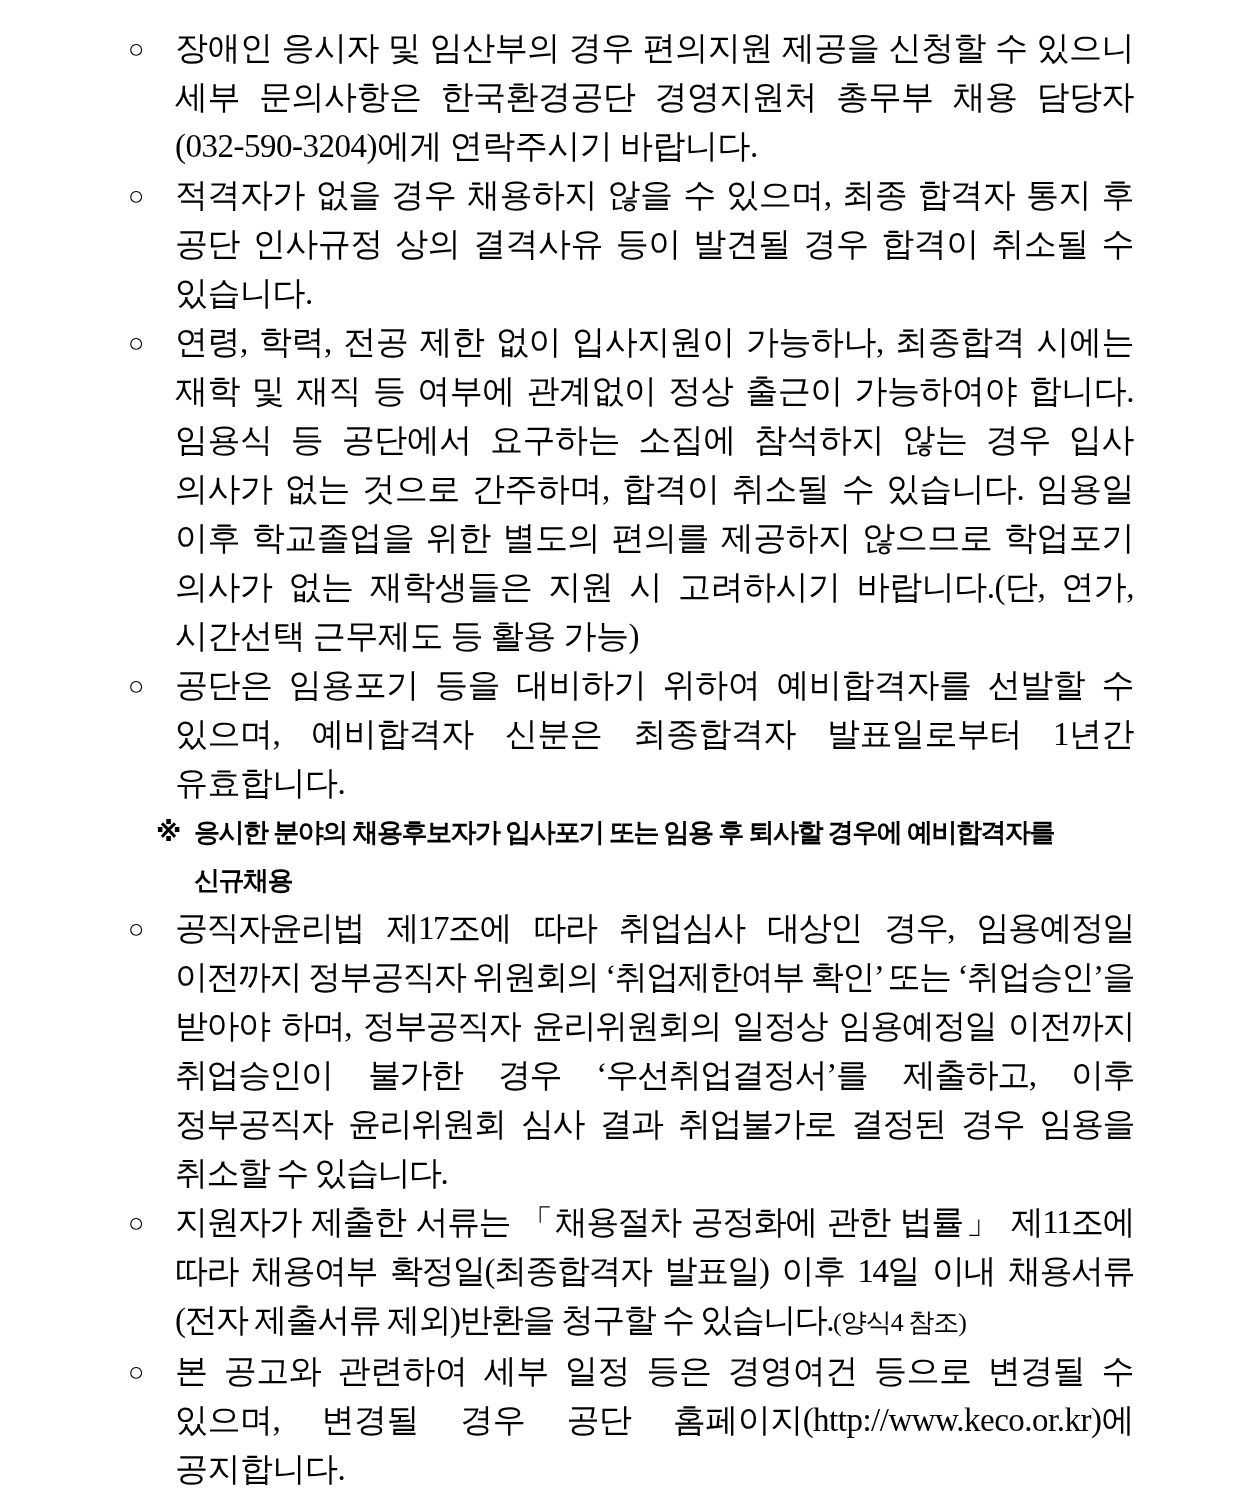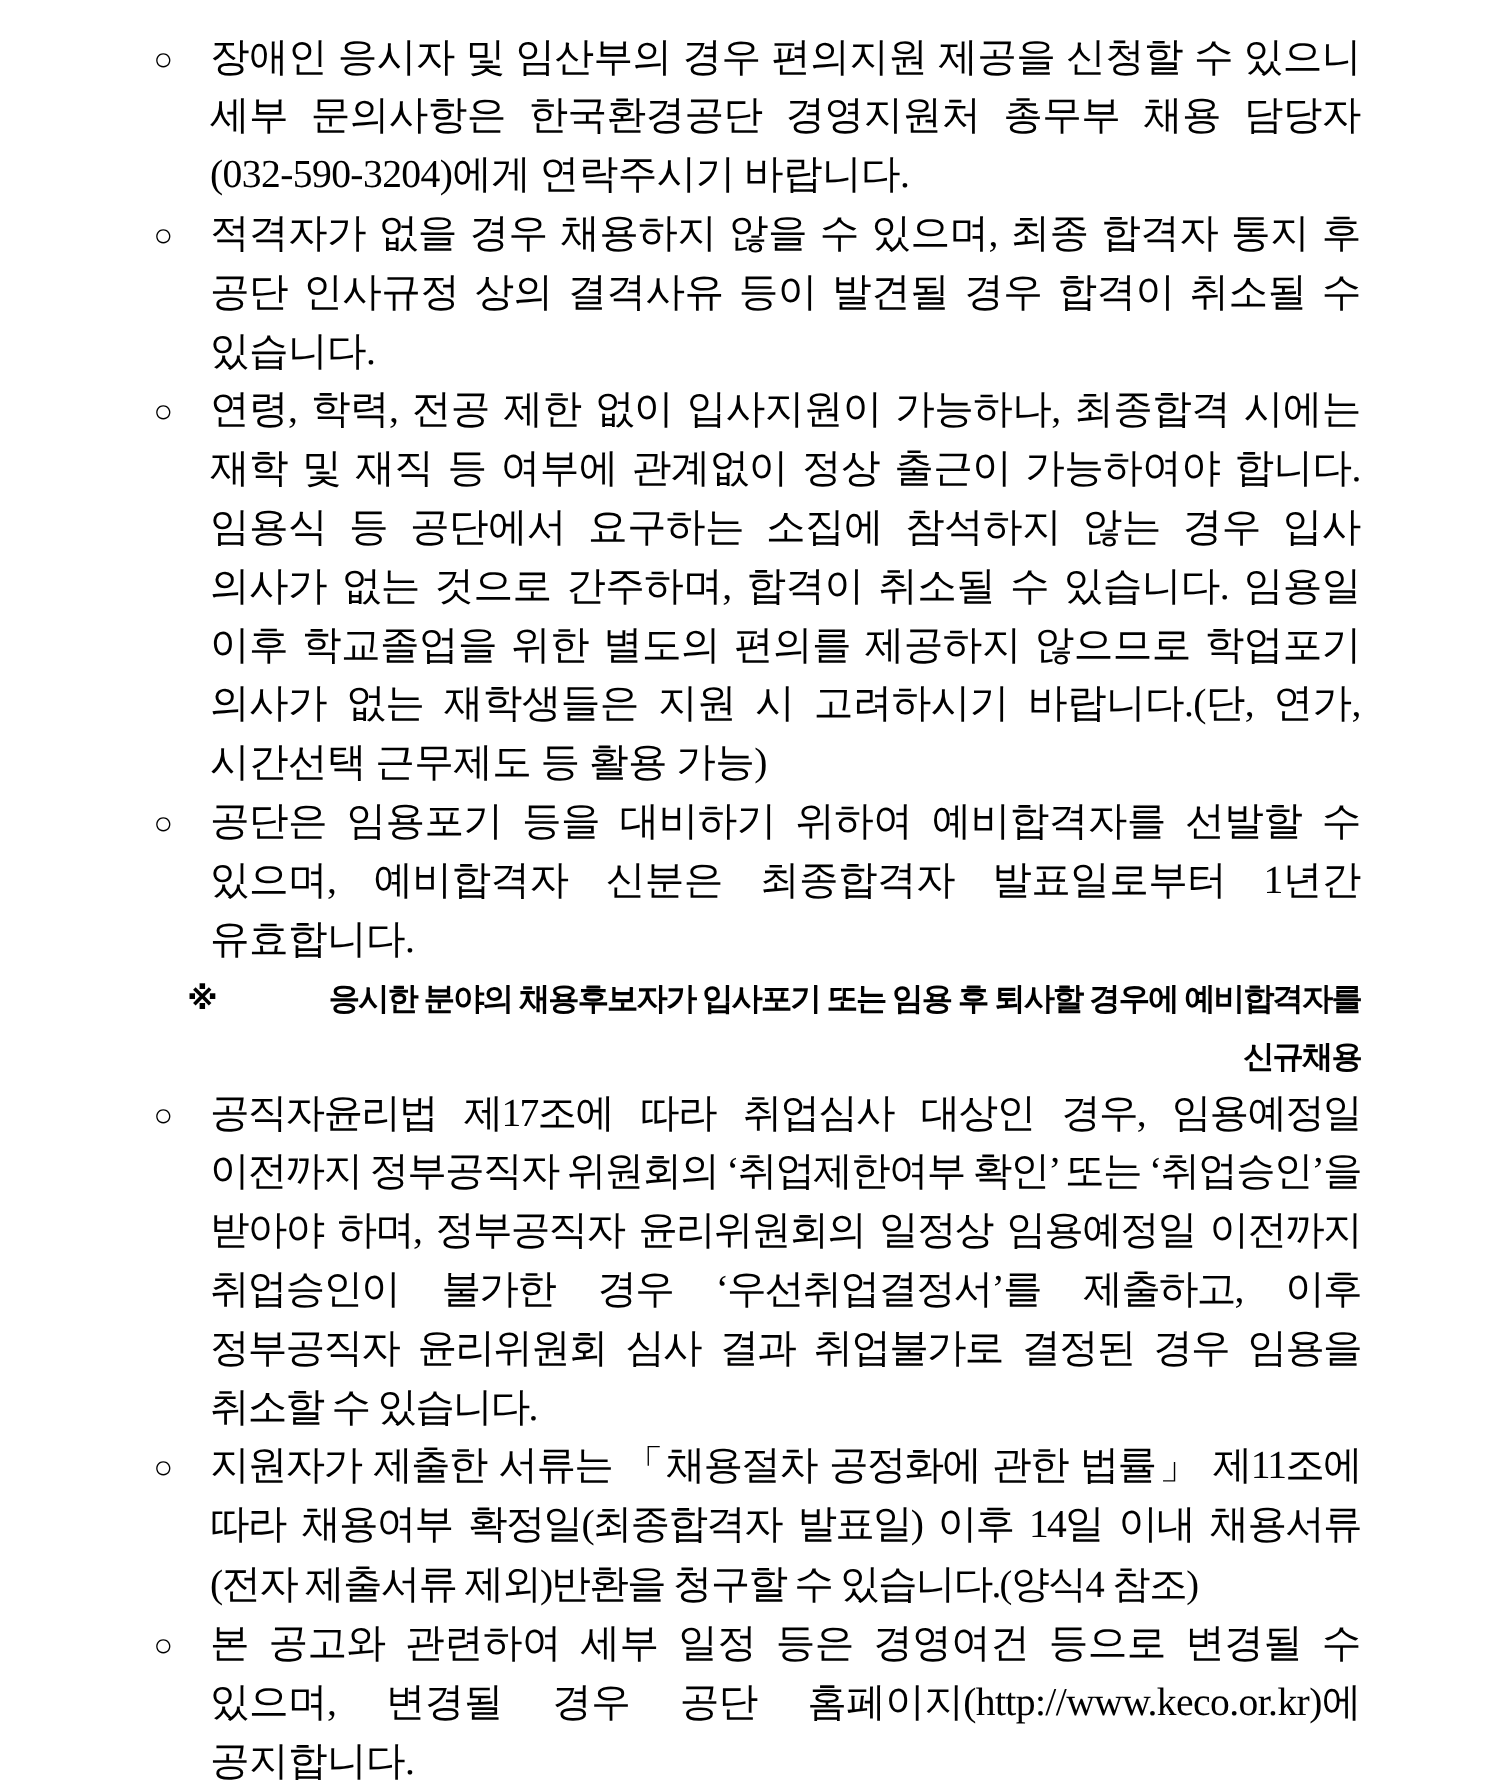--- a/index.html
+++ b/index.html
@@ -33,41 +33,41 @@
     font-size: 27px;
     line-height: 49px;
     padding-top: 1px;
   }
   .item .text-wrap {
     flex: 1;
     text-align: justify;
     word-break: keep-all;
   }
   .item .suffix {
-    font-size: 32px;
+    font-size: 26px;
     letter-spacing: -1px;
   }
   .item.dense {
     letter-spacing: -1.5px;
   }
   .item.note {
     font-family: "Liberation Sans", "DejaVu Sans", sans-serif;
     font-weight: 700;
     font-size: 26px;
     line-height: 48px;
     letter-spacing: -1.5px;
     padding-left: 28px;
   }
   .item.note .marker {
     flex: 0 0 38px;
     font-size: 26px;
     padding-top: 0;
   }
   .item.note .text-wrap {
-    text-align: right;
+    text-align: left;
   }
 </style>
 </head>
 <body>
 
 <div class="page">
   <div class="notice-list">
 
     <div class="item">
       <span class="marker">○</span>

